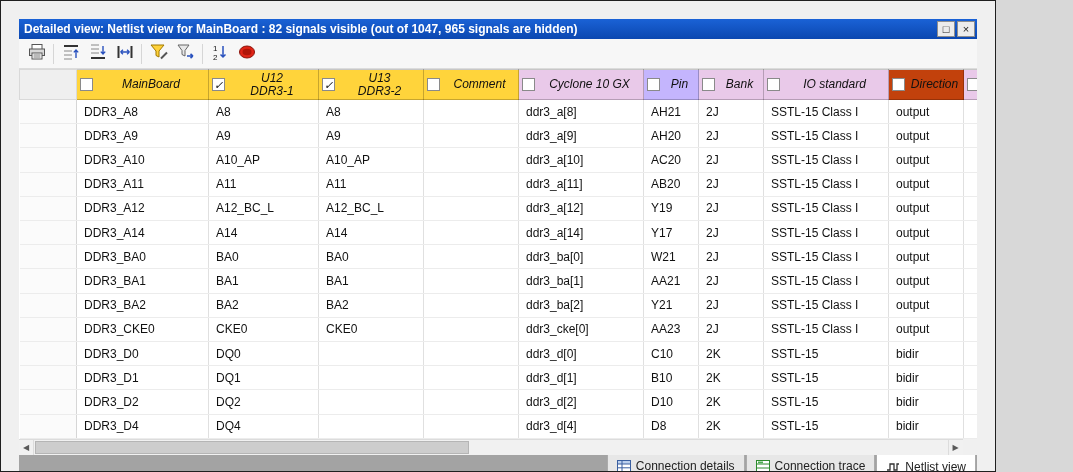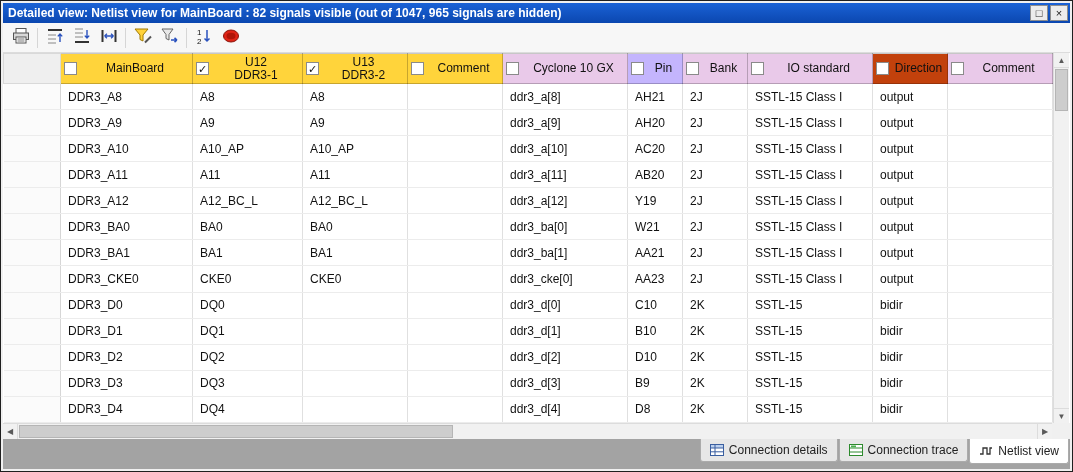--- a/index.html
+++ b/index.html
@@ -1,37 +1,37 @@
 <!DOCTYPE html>
 <html><head>
 <meta charset="utf-8">
 <style>
   * { margin:0; padding:0; box-sizing:border-box; }
   html,body { background:#d8d8d8; }
   body { font-family:"Liberation Sans", sans-serif; }
 
-  .window { width:1073px; height:472px; border:1px solid #1f1f1f; background:#f0f0f0;
-            padding:2px; display:flex; flex-direction:column; overflow:hidden; }
+  .window { width:996px; height:472px; border:1px solid #1f1f1f; background:#f0f0f0;
+            padding:18px; display:flex; flex-direction:column; overflow:hidden; }
 
   .titlebar { flex:0 0 20px; background:linear-gradient(180deg,#1a62d6,#0b47b0); color:#fff;
               display:flex; align-items:center; padding:0 2px 0 5px; font-size:12px; font-weight:bold; }
   .titlebar .title { flex:1; white-space:nowrap; overflow:hidden; }
   .tb-btn { width:18px; height:16px; margin-left:2px; background:#ececec; border:1px solid #8e8e8e;
             color:#1b1b1b; font-size:11px; line-height:14px; text-align:center; font-weight:normal; cursor:default; }
 
   .toolbar { flex:0 0 30px; background:#f7f7f7; border-bottom:1px solid #dcdcdc;
              display:flex; align-items:center; padding-left:4px; }
   .tool-btn { width:27px; height:26px; display:flex; align-items:center; justify-content:center; }
   .tool-sep { width:1px; height:20px; background:#d6d6d6; margin:0 3px; }
 
   .content-row { flex:0 0 370px; display:flex; background:#fff; overflow:hidden; }
   table { border-collapse:collapse; table-layout:fixed; width:1049px; font-size:12px; color:#111; }
   th { height:30px; font-weight:normal; border:1px solid rgba(0,0,0,0.22); padding:0; }
   th.grp-none { border:1px solid #d9d9d9; }
-  .hdr { display:flex; align-items:center; height:100%; padding:0 3px; gap:4px; }
+  .hdr { display:flex; align-items:center; height:100%; padding:0 3px; gap:4px;font-style:italic; }
   .cb { flex:0 0 13px; width:13px; height:13px; background:#fff; border:1px solid #8a8a8a;
         font-size:11px; line-height:12px; text-align:center; color:#111; }
   .lbl { flex:1; text-align:center; line-height:13px; }
   td { height:20px; border-right:1px solid #e0e0e0; border-bottom:1px solid #ececec;
        padding:0 7px; white-space:nowrap; overflow:hidden; }
   td.rowhead { background:#fbfbfb; border-right:1px solid #d6d6d6; }
 
   .vscroll { flex:0 0 16px; background:#f1f1f1; border-left:1px solid #dcdcdc; position:relative;
              font-size:8px; color:#5a5a5a; }
   .varrow { height:15px; display:flex; align-items:center; justify-content:center;
@@ -280,39 +280,65 @@
             <td></td>
             <td>ddr3_a[12]</td>
             <td>Y19</td>
             <td>2J</td>
             <td>SSTL-15 Class I</td>
             <td>output</td>
             <td></td>
           </tr>
           <tr>
             <td class="rowhead"></td>
+            <td>DDR3_A14</td>
+            <td>A14</td>
+            <td>A14</td>
+            <td></td>
+            <td>ddr3_a[14]</td>
+            <td>Y17</td>
+            <td>2J</td>
+            <td>SSTL-15 Class I</td>
+            <td>output</td>
+            <td></td>
+          </tr>
+          <tr>
+            <td class="rowhead"></td>
             <td>DDR3_BA0</td>
             <td>BA0</td>
             <td>BA0</td>
             <td></td>
             <td>ddr3_ba[0]</td>
             <td>W21</td>
             <td>2J</td>
             <td>SSTL-15 Class I</td>
             <td>output</td>
             <td></td>
           </tr>
           <tr>
             <td class="rowhead"></td>
             <td>DDR3_BA1</td>
             <td>BA1</td>
             <td>BA1</td>
             <td></td>
             <td>ddr3_ba[1]</td>
             <td>AA21</td>
+            <td>2J</td>
+            <td>SSTL-15 Class I</td>
+            <td>output</td>
+            <td></td>
+          </tr>
+          <tr>
+            <td class="rowhead"></td>
+            <td>DDR3_BA2</td>
+            <td>BA2</td>
+            <td>BA2</td>
+            <td></td>
+            <td>ddr3_ba[2]</td>
+            <td>Y21</td>
             <td>2J</td>
             <td>SSTL-15 Class I</td>
             <td>output</td>
             <td></td>
           </tr>
           <tr>
             <td class="rowhead"></td>
             <td>DDR3_CKE0</td>
             <td>CKE0</td>
             <td>CKE0</td>
@@ -351,33 +377,20 @@
             <td></td>
           </tr>
           <tr>
             <td class="rowhead"></td>
             <td>DDR3_D2</td>
             <td>DQ2</td>
             <td></td>
             <td></td>
             <td>ddr3_d[2]</td>
             <td>D10</td>
-            <td>2K</td>
-            <td>SSTL-15</td>
-            <td>bidir</td>
-            <td></td>
-          </tr>
-          <tr>
-            <td class="rowhead"></td>
-            <td>DDR3_D3</td>
-            <td>DQ3</td>
-            <td></td>
-            <td></td>
-            <td>ddr3_d[3]</td>
-            <td>B9</td>
             <td>2K</td>
             <td>SSTL-15</td>
             <td>bidir</td>
             <td></td>
           </tr>
           <tr>
             <td class="rowhead"></td>
             <td>DDR3_D4</td>
             <td>DQ4</td>
             <td></td>

